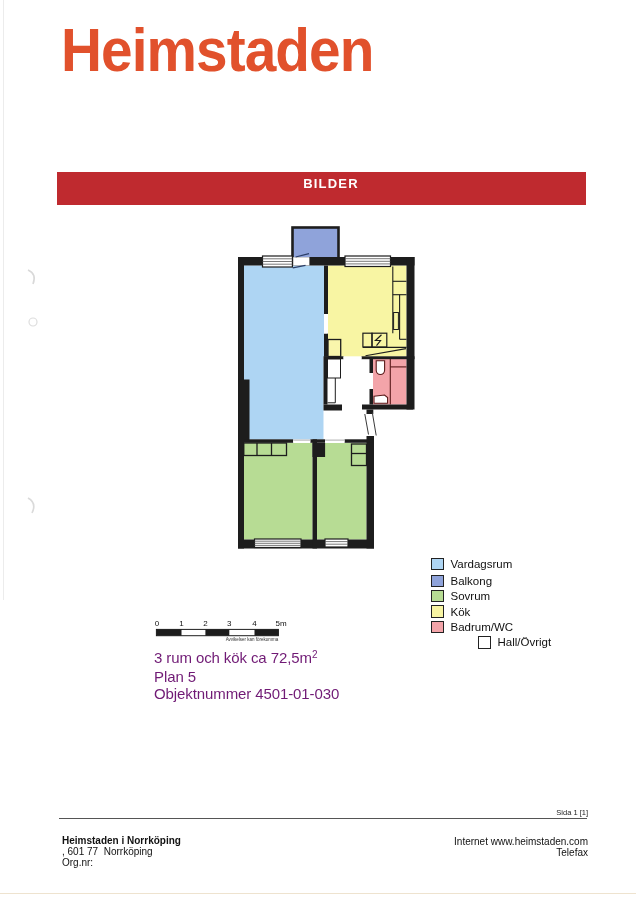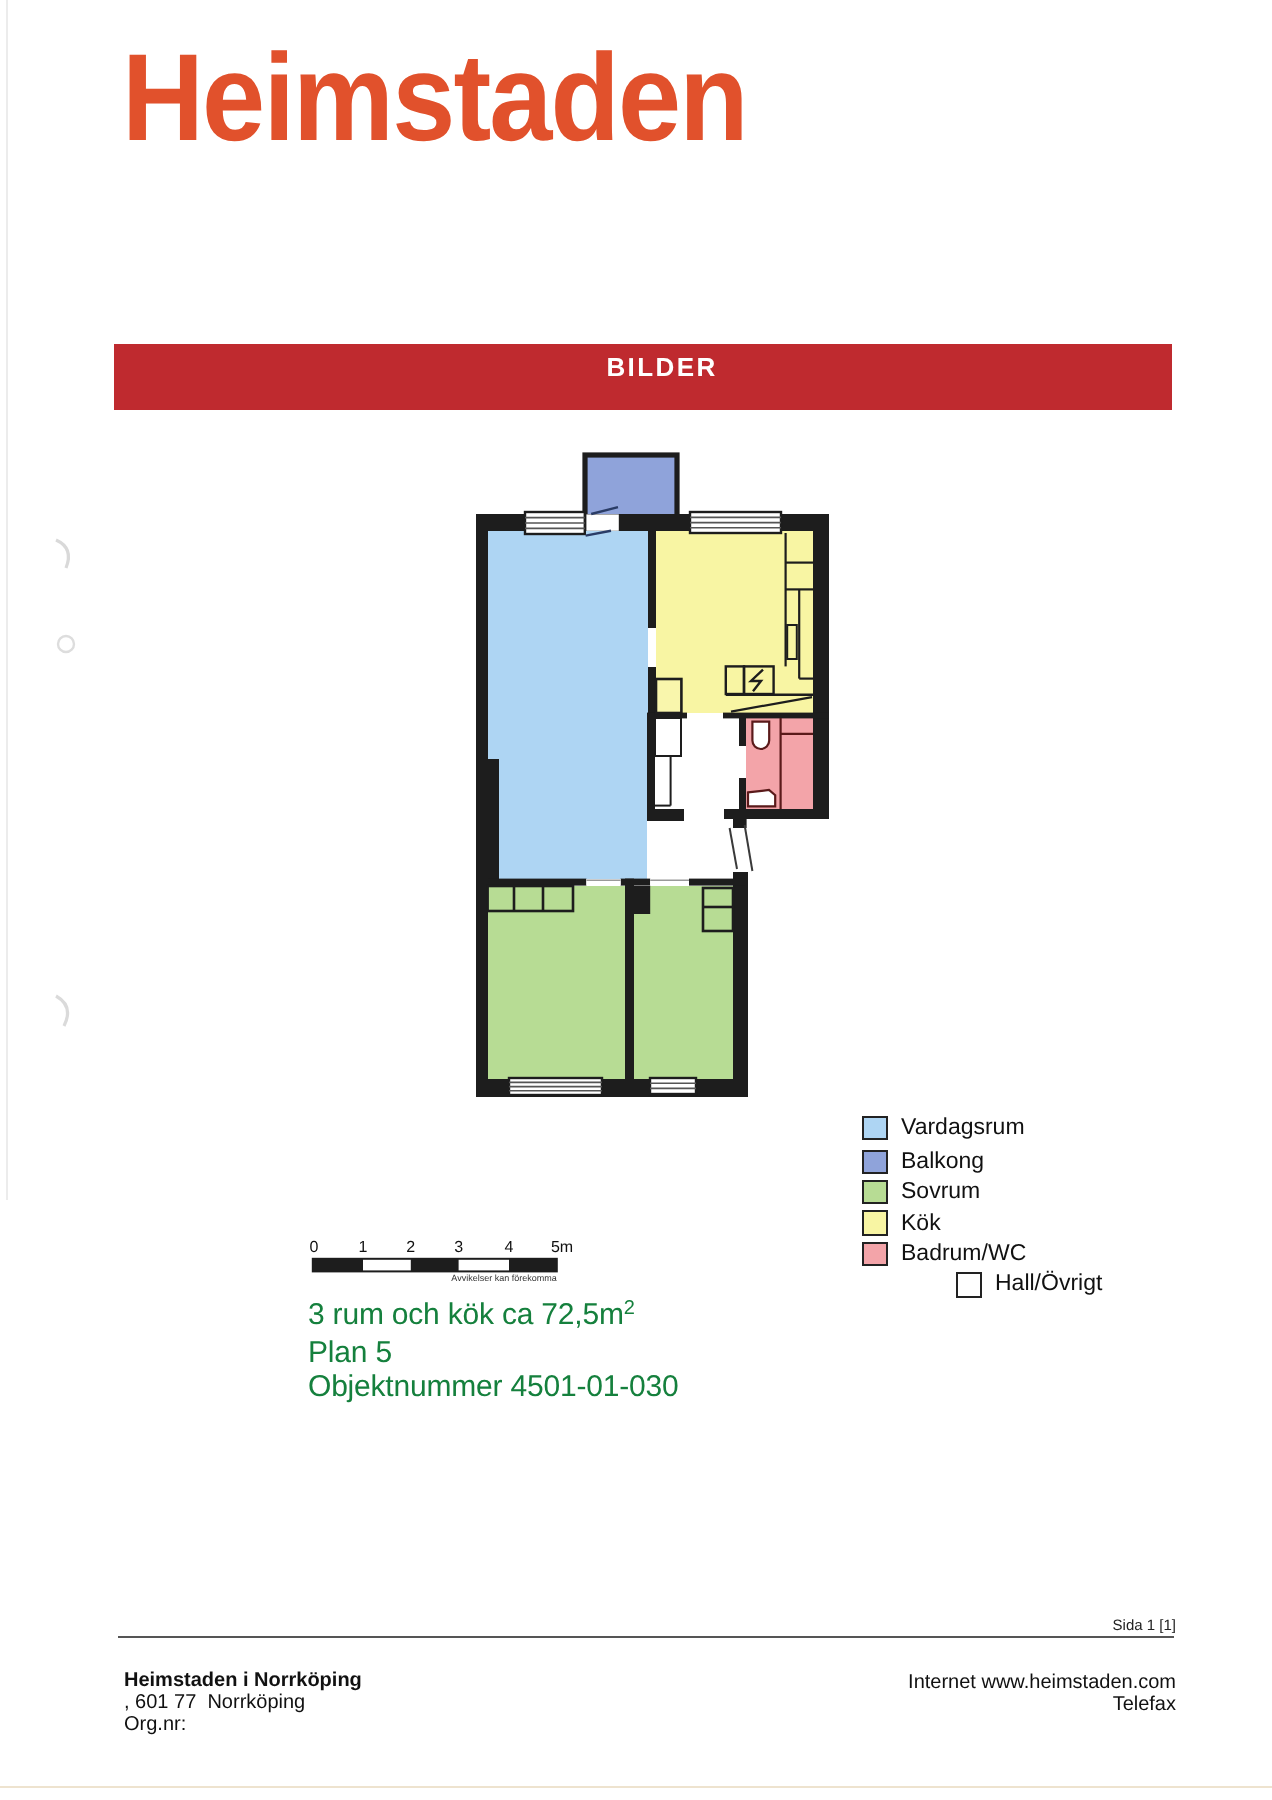--- a/index.html
+++ b/index.html
@@ -189,21 +189,21 @@
 
 <div class="abs" style="left:431px;top:557.7px;font-size:11.5px;color:#111;">
   <div style="display:flex;align-items:flex-start;height:15.4px;"><span style="width:10.5px;height:10.5px;background:#aed5f3;border:1px solid #222;display:inline-block;margin-right:7px;"></span>Vardagsrum</div>
   <div style="display:flex;align-items:center;height:15.4px;"><span style="width:10.5px;height:10.5px;background:#8fa3da;border:1px solid #222;display:inline-block;margin-right:7px;"></span>Balkong</div>
   <div style="display:flex;align-items:center;height:15.4px;"><span style="width:10.5px;height:10.5px;background:#b7dc94;border:1px solid #222;display:inline-block;margin-right:7px;"></span>Sovrum</div>
   <div style="display:flex;align-items:center;height:15.4px;"><span style="width:10.5px;height:10.5px;background:#f8f5a3;border:1px solid #222;display:inline-block;margin-right:7px;"></span>Kök</div>
   <div style="display:flex;align-items:center;height:15.4px;"><span style="width:10.5px;height:10.5px;background:#f3a4a9;border:1px solid #222;display:inline-block;margin-right:7px;"></span>Badrum/WC</div>
   <div style="display:flex;align-items:center;height:15.4px;margin-left:47px;"><span style="width:10.5px;height:10.5px;background:#ffffff;border:1px solid #222;display:inline-block;margin-right:7px;"></span>Hall/Övrigt</div>
 </div>
 
-<div class="abs" style="left:154px;top:648.5px;font-size:15px;color:#15803d;line-height:17.3px;letter-spacing:-0.1px;">
+<div class="abs" style="left:154px;top:648.5px;font-size:15px;color:#701a75;line-height:17.3px;letter-spacing:-0.1px;">
   <div>3 rum och kök ca 72,5m<span style="font-size:10px;position:relative;top:-5px;">2</span></div>
   <div>Plan 5</div>
   <div>Objektnummer 4501-01-030</div>
 </div>
 
 <div class="abs" style="left:460px;top:808px;width:128px;text-align:right;font-size:7.5px;color:#222;">Sida 1 [1]</div>
 
 <div class="abs" style="left:59px;top:818px;width:528px;height:1.2px;background:#555;"></div>
 
 <div class="abs" style="left:62px;top:834.5px;font-size:10px;line-height:11.4px;color:#111;">

